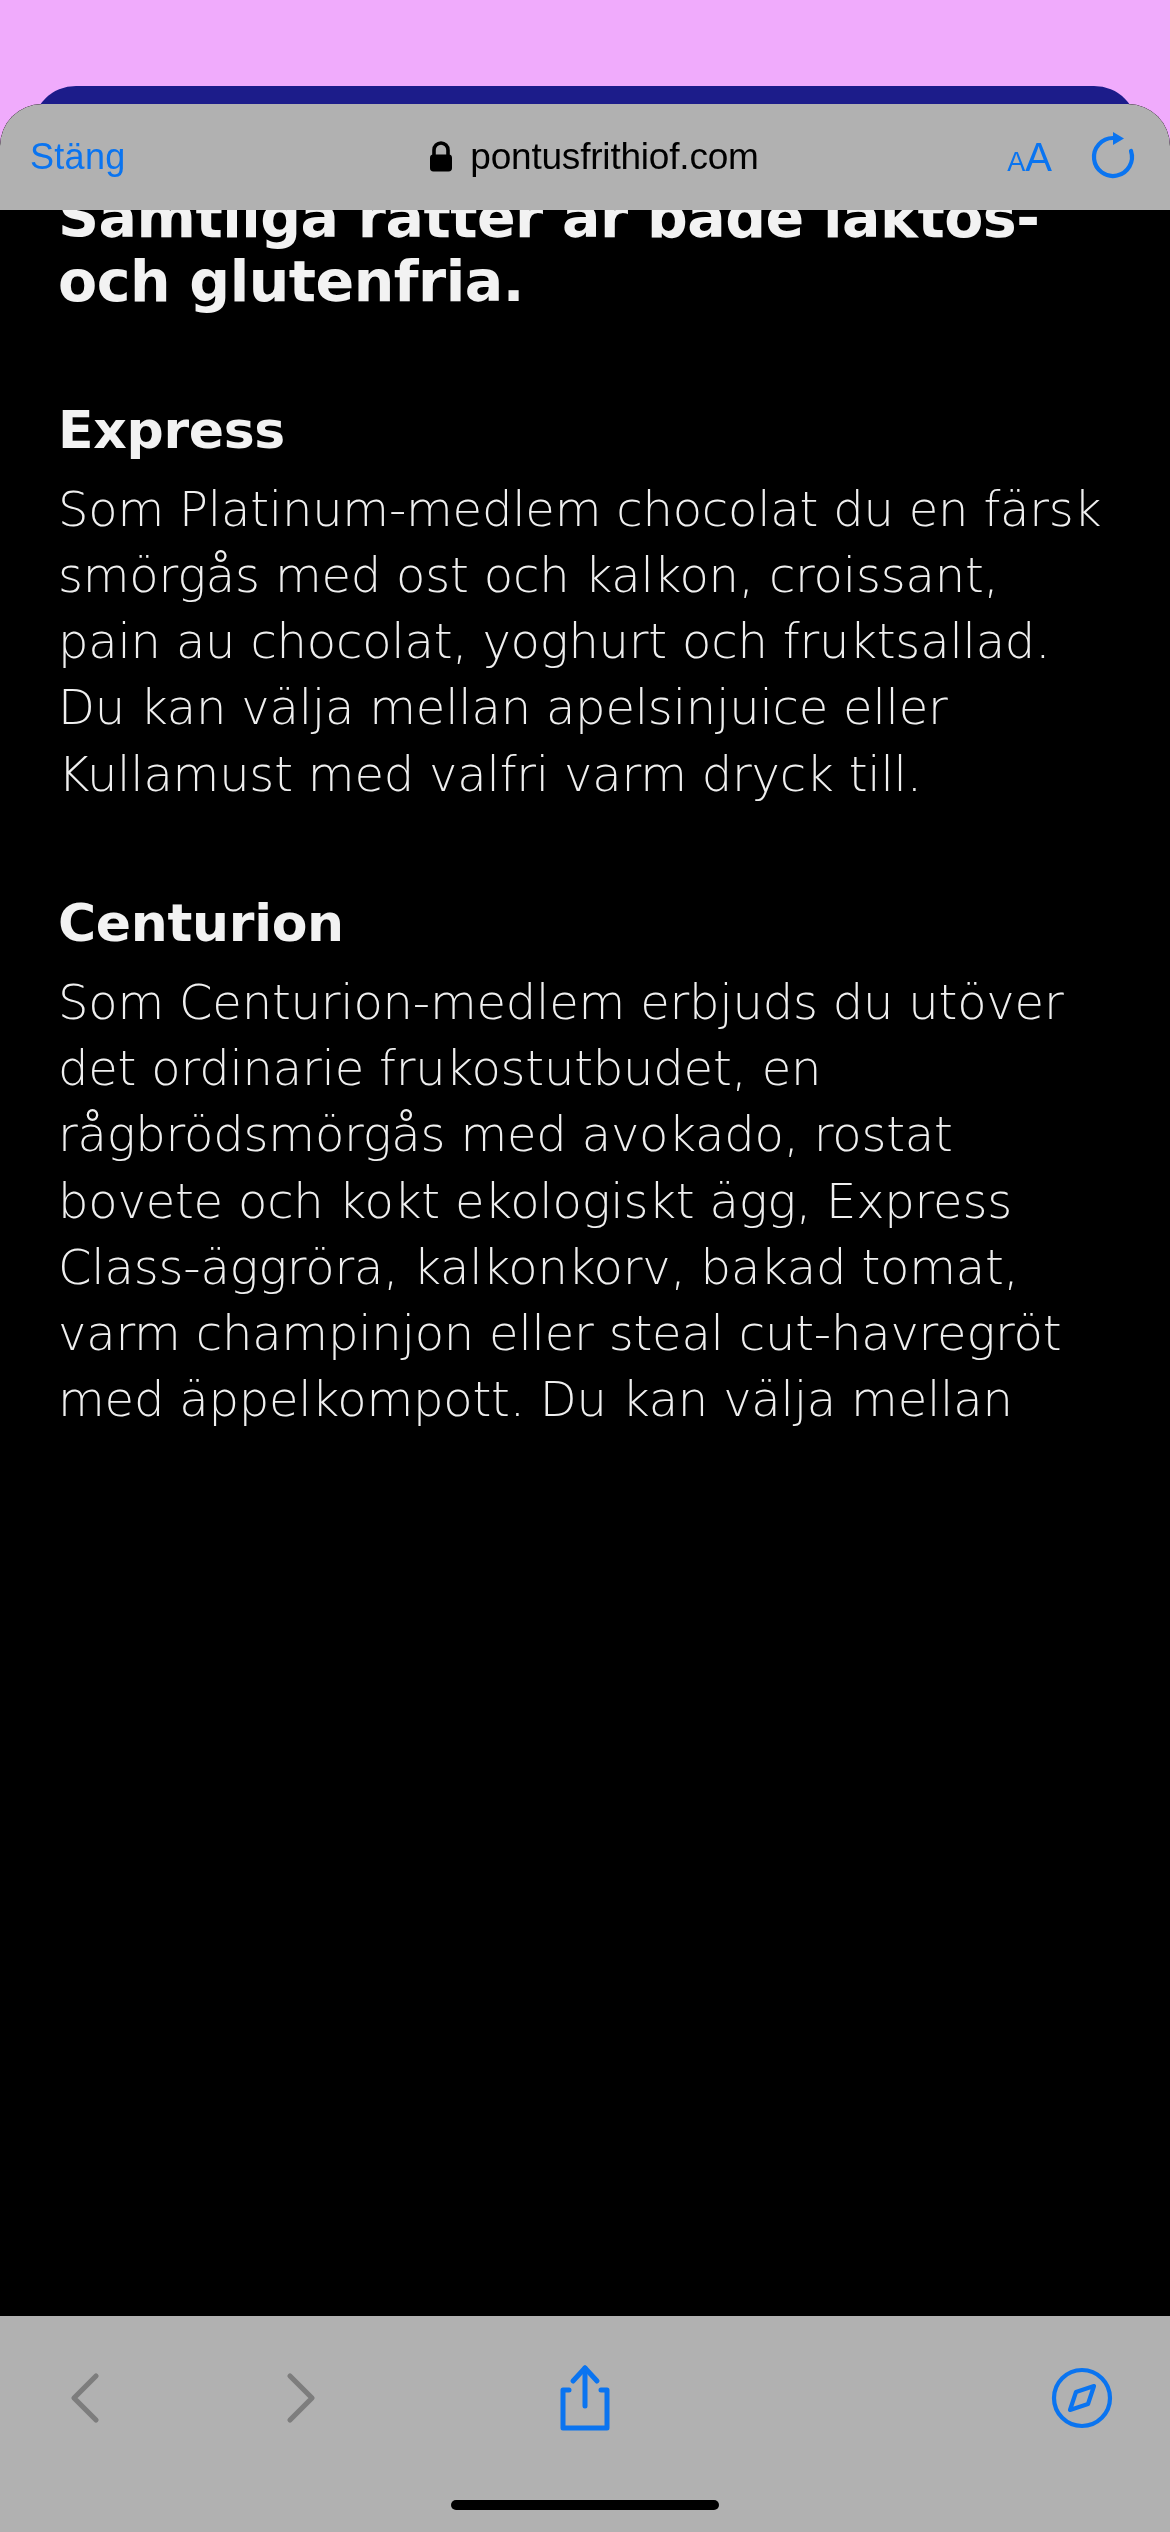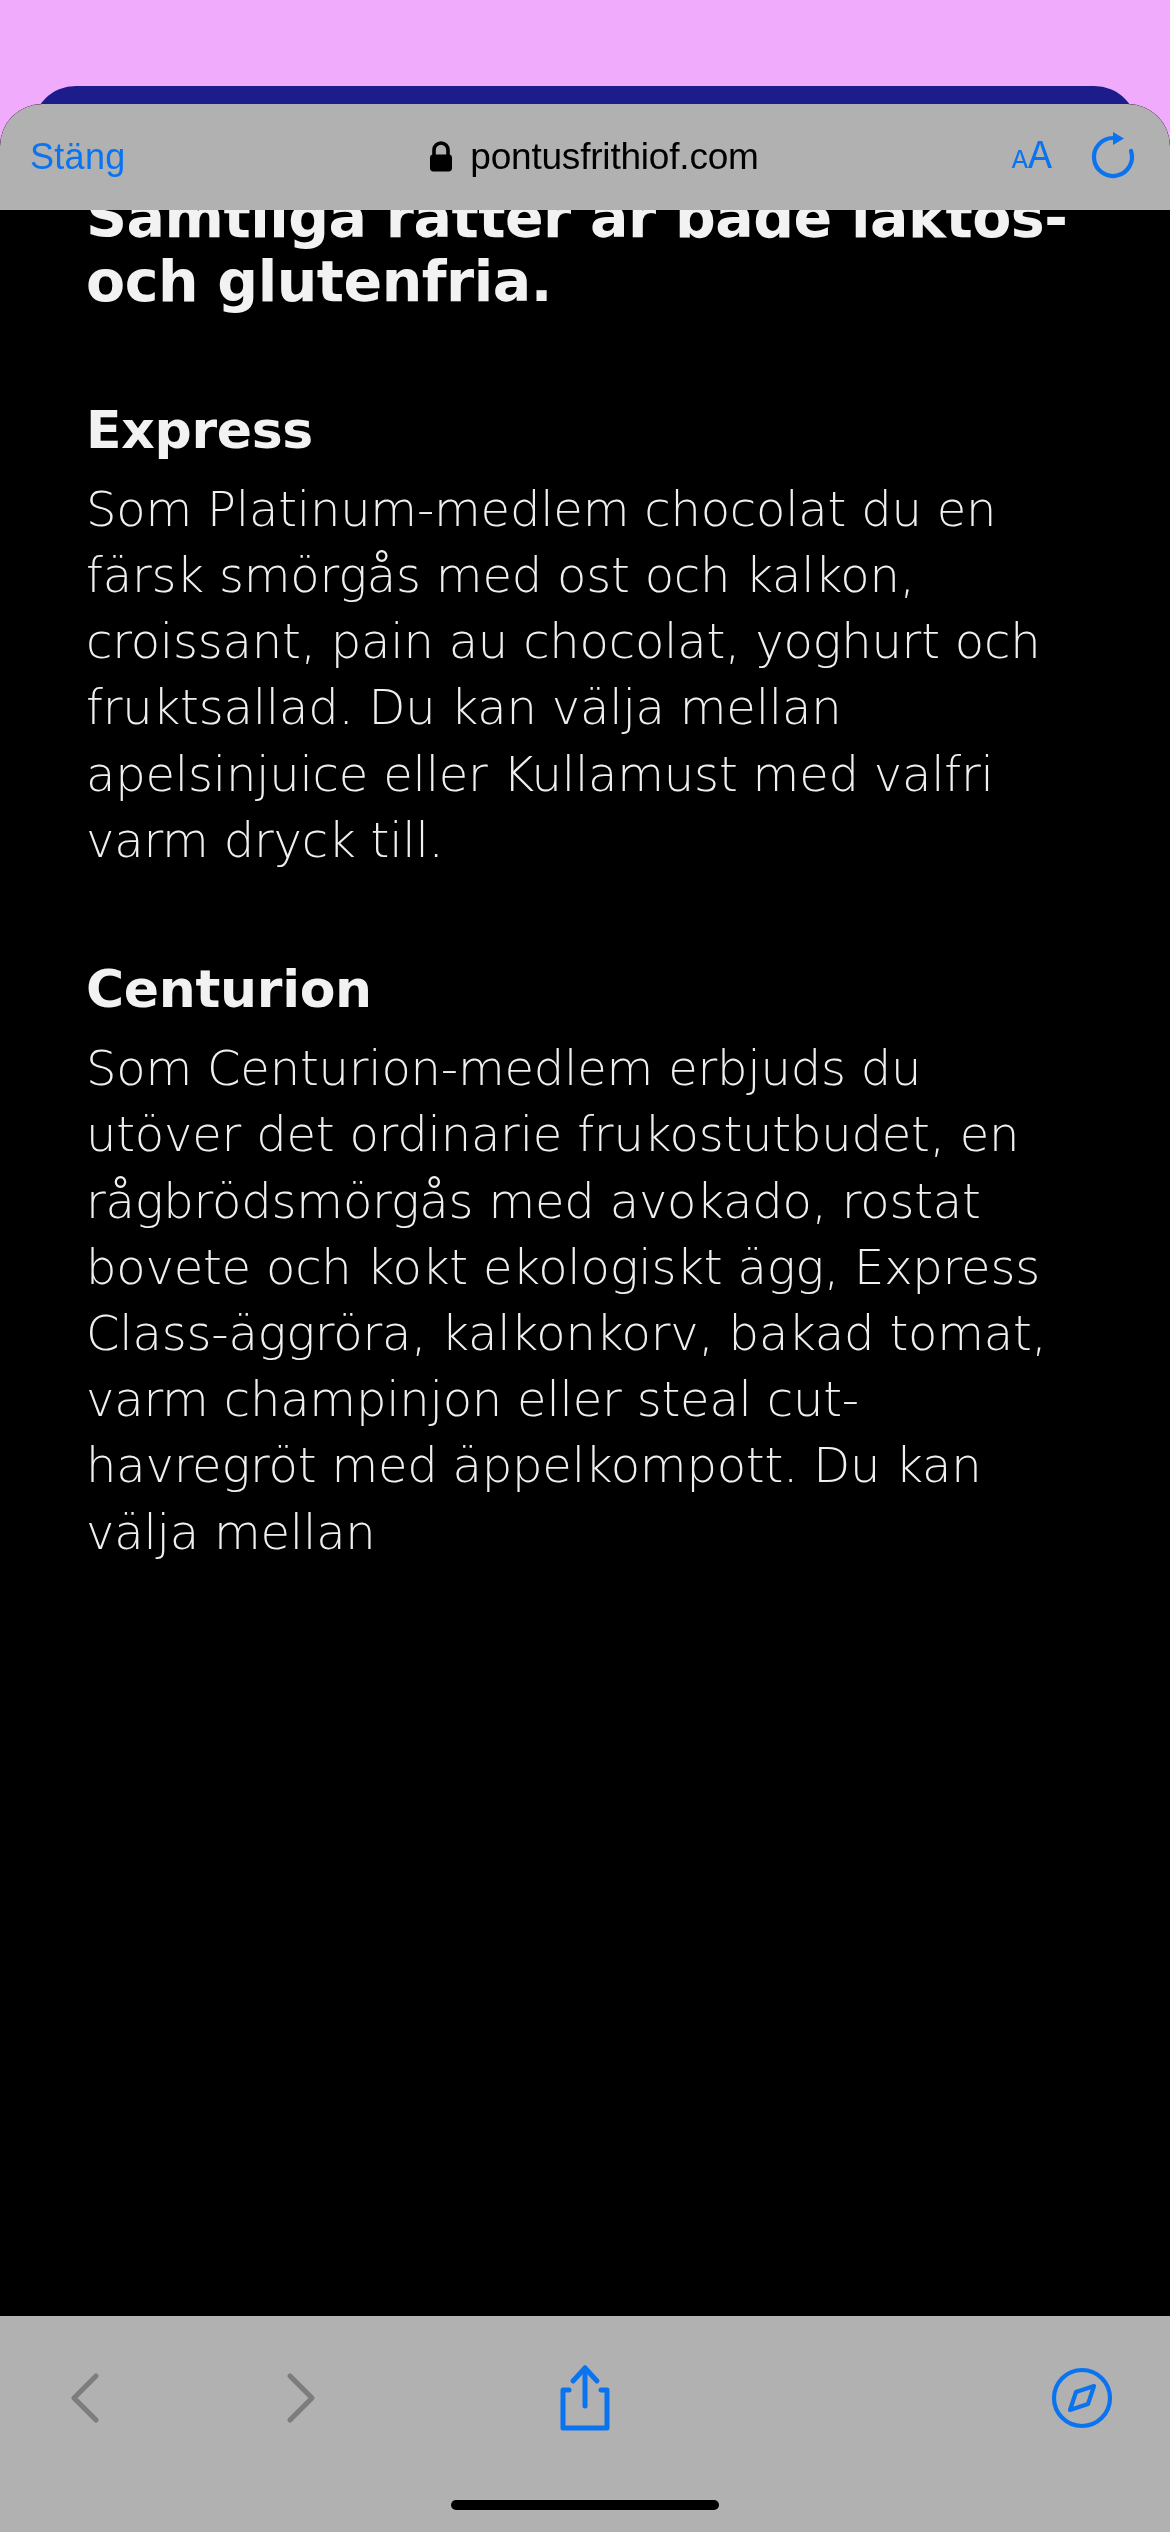--- a/index.html
+++ b/index.html
@@ -83,41 +83,41 @@
     font-size: 37px;
     color: #000;
     font-family: "Liberation Sans", sans-serif;
     font-weight: 500;
     letter-spacing: -0.2px;
   }
   .btn-textsize {
     position: absolute;
     right: 118px;
     color: #0a74f0;
-    font-family: Liberation Mono, monospace;
+    font-family: Liberation Sans, sans-serif;
     white-space: nowrap;
   }
   .btn-textsize .sm { font-size: 27px; }
   .btn-textsize .lg { font-size: 40px; }
   .btn-reload {
     position: absolute;
     right: 32px;
     width: 50px; height: 50px;
   }
 
   
   .content {
     position: absolute;
     top: 106px;
     left: 0;
     width: 1170px;
     height: 2212px;
     background: #000;
     color: #f2f2f2;
-    padding: 0 86px;
+    padding: 0 58px;
     overflow: hidden;
   }
   .content h1 {
     font-size: 57px;
     font-weight: 700;
     line-height: 1.12;
     letter-spacing: -0.5px;
     margin-top: -24px;
   }
   .content h2 {

